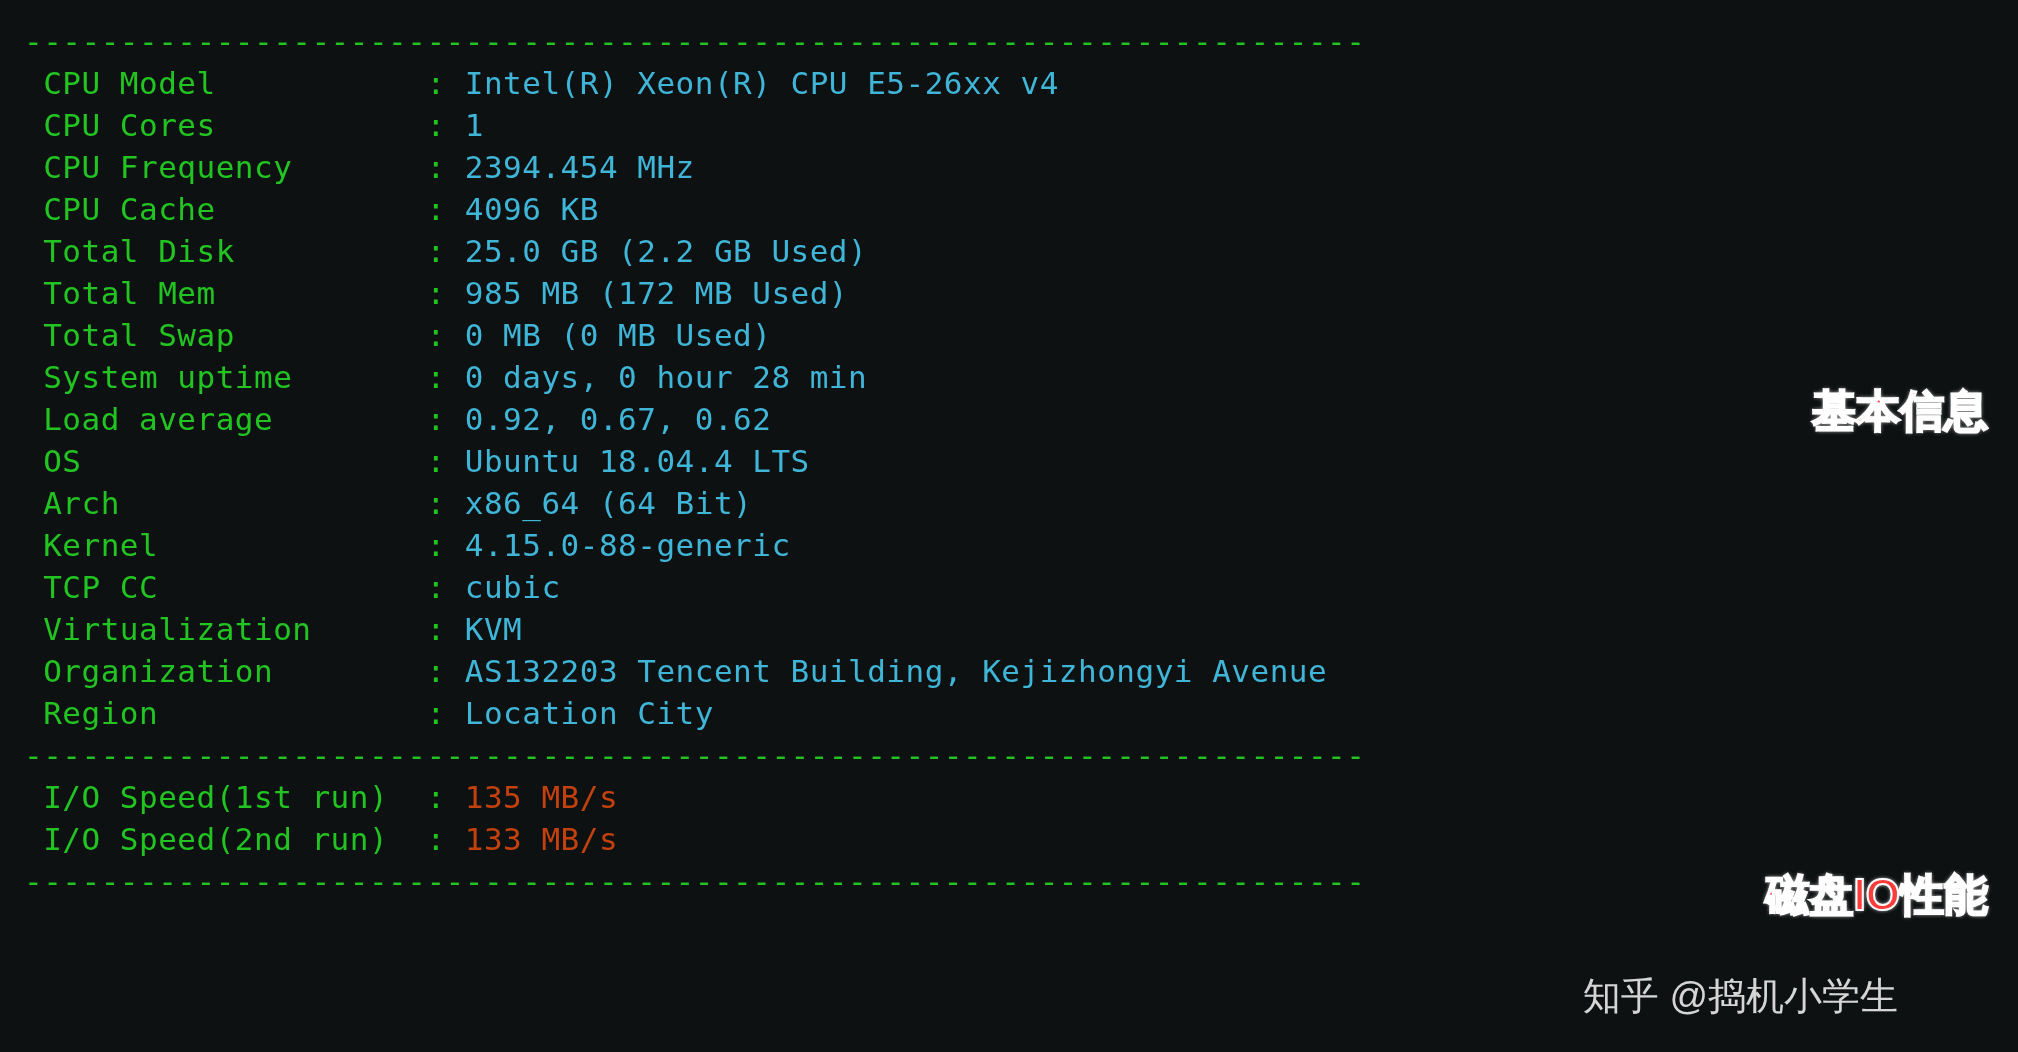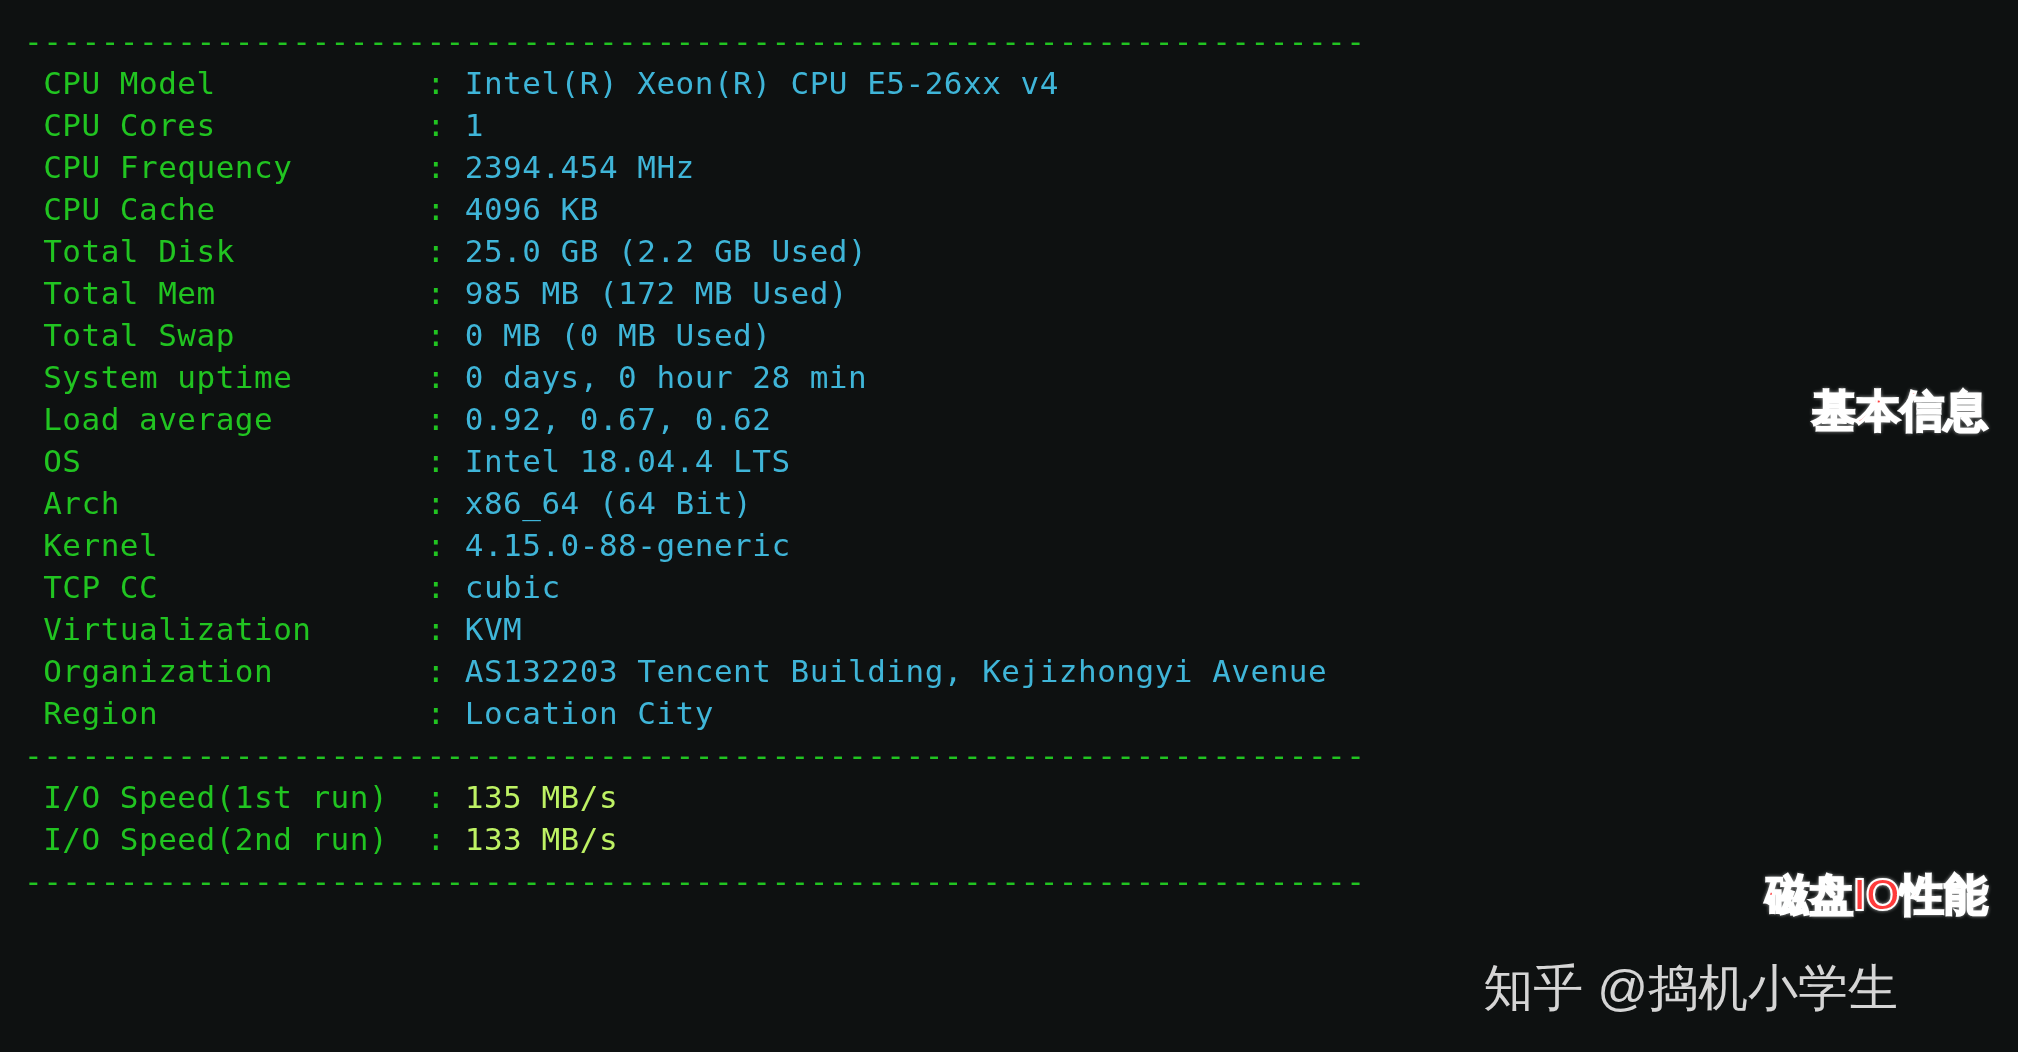--- a/index.html
+++ b/index.html
@@ -1,47 +1,47 @@
 <!DOCTYPE html>
 <html><head>
 <meta charset="utf-8">
 <style>
   html,body{margin:0;padding:0;background:#0e1111;width:2018px;height:1052px;overflow:hidden;font-family:"Menlo","Consolas","DejaVu Sans Mono",monospace;}
   .term{position:relative;width:2018px;height:1052px;background:#0e1111;padding:20px 0 0 24px;box-sizing:border-box;}
   .line{white-space:pre;font-size:31px;line-height:42px;letter-spacing:0.5px;}
   .label{color:#21c421;}           
   .colon{color:#21c421;}
   .val-cyan{color:#3fb5d8;}
-  .val-yellow{color:#bef264;}
+  .val-yellow{color:#c2410c;}
   .divider{color:#21c421;white-space:pre;font-size:31px;line-height:42px;letter-spacing:0.5px;}
   .annot{position:absolute;font-family:"PingFang SC","Microsoft YaHei",sans-serif;font-weight:800;font-size:44px;
          color:#ff3b3b;-webkit-text-stroke:2px #ffffff;text-shadow:0 0 4px #fff;white-space:nowrap;}
   .annot1{top:382px;right:30px;}
   .annot2{top:866px;right:30px;}
   .watermark{position:absolute;bottom:30px;right:120px;color:#e6e6e6;font-family:"PingFang SC","Microsoft YaHei",sans-serif;
-             font-size:50px;font-weight:500;opacity:.92;white-space:nowrap;}
+             font-size:38px;font-weight:500;opacity:.92;white-space:nowrap;}
 </style>
 </head>
 <body>
 
 <div class="term">
 
   <div class="divider">----------------------------------------------------------------------</div>
 
   <div id="info-block">
       <div class="line"><span class="label"> CPU Model           </span><span class="colon">: </span><span class="val-cyan">Intel(R) Xeon(R) CPU E5-26xx v4</span></div>
       <div class="line"><span class="label"> CPU Cores           </span><span class="colon">: </span><span class="val-cyan">1</span></div>
       <div class="line"><span class="label"> CPU Frequency       </span><span class="colon">: </span><span class="val-cyan">2394.454 MHz</span></div>
       <div class="line"><span class="label"> CPU Cache           </span><span class="colon">: </span><span class="val-cyan">4096 KB</span></div>
       <div class="line"><span class="label"> Total Disk          </span><span class="colon">: </span><span class="val-cyan">25.0 GB (2.2 GB Used)</span></div>
       <div class="line"><span class="label"> Total Mem           </span><span class="colon">: </span><span class="val-cyan">985 MB (172 MB Used)</span></div>
       <div class="line"><span class="label"> Total Swap          </span><span class="colon">: </span><span class="val-cyan">0 MB (0 MB Used)</span></div>
       <div class="line"><span class="label"> System uptime       </span><span class="colon">: </span><span class="val-cyan">0 days, 0 hour 28 min</span></div>
       <div class="line"><span class="label"> Load average        </span><span class="colon">: </span><span class="val-cyan">0.92, 0.67, 0.62</span></div>
-      <div class="line"><span class="label"> OS                  </span><span class="colon">: </span><span class="val-cyan">Intel 18.04.4 LTS</span></div>
+      <div class="line"><span class="label"> OS                  </span><span class="colon">: </span><span class="val-cyan">Ubuntu 18.04.4 LTS</span></div>
       <div class="line"><span class="label"> Arch                </span><span class="colon">: </span><span class="val-cyan">x86_64 (64 Bit)</span></div>
       <div class="line"><span class="label"> Kernel              </span><span class="colon">: </span><span class="val-cyan">4.15.0-88-generic</span></div>
       <div class="line"><span class="label"> TCP CC              </span><span class="colon">: </span><span class="val-cyan">cubic</span></div>
       <div class="line"><span class="label"> Virtualization      </span><span class="colon">: </span><span class="val-cyan">KVM</span></div>
       <div class="line"><span class="label"> Organization        </span><span class="colon">: </span><span class="val-cyan">AS132203 Tencent Building, Kejizhongyi Avenue</span></div>
       <div class="line"><span class="label"> Region              </span><span class="colon">: </span><span class="val-cyan">Location City</span></div>
     </div>
 
   <div class="divider">----------------------------------------------------------------------</div>
 

